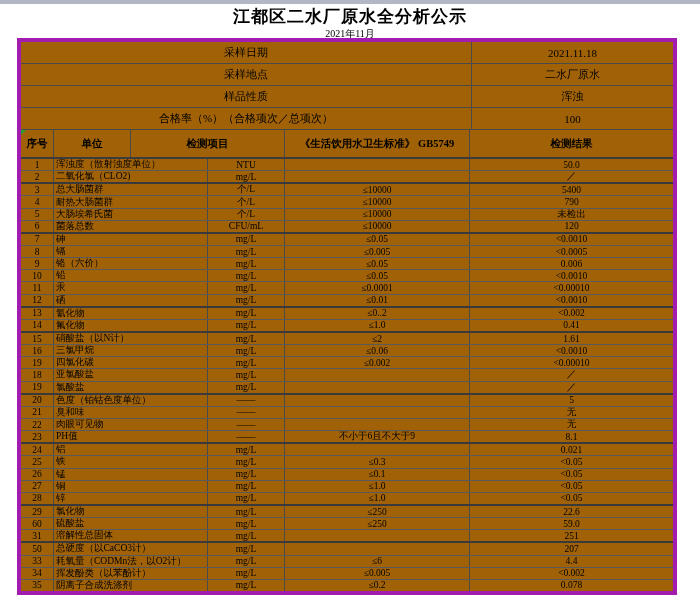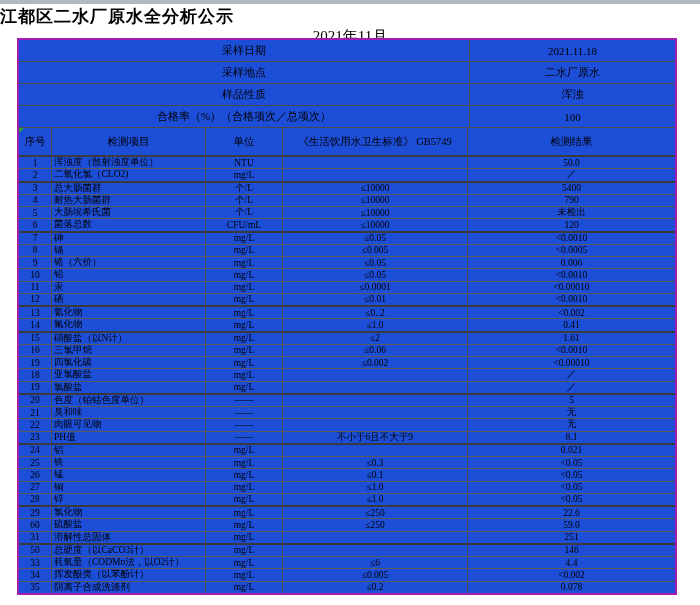--- a/index.html
+++ b/index.html
@@ -3,35 +3,35 @@
 <meta charset="utf-8">
 <style>
   * { margin:0; padding:0; box-sizing:border-box; }
   html,body { width:700px; height:605px; }
   body {
     position:relative; overflow:hidden; background:#ffffff; color:#000;
     font-family:"Liberation Serif","DejaVu Serif",serif;
   }
   .top-strip { position:absolute; top:0; left:0; width:700px; height:4px; background:#b3b7c3; }
   .title {
-    position:absolute; top:5px; left:0; width:700px; 
+    position:absolute; top:5px; left:0; width:700px; text-align:center;
     font-size:17px; font-weight:bold; letter-spacing:1px;
     font-family:"DejaVu Sans","Liberation Sans",sans-serif;
   }
-  .subtitle { position:absolute; top:27px; left:0; width:700px; text-align:center; font-size:15px; }
+  .subtitle { position:absolute; top:27px; left:0; width:700px; text-align:center; font-size:10px; }
   .table {
     position:absolute; left:17px; top:38px; width:660px; height:557px;
-    border:2px solid #a21caf; display:flex; flex-direction:column; background:#1d4ed8;
+    border:4px solid #a21caf; display:flex; flex-direction:column; background:#a16207;
   }
   
   .irow { height:22px; display:flex; border-bottom:1px solid #4a4a4a; }
   .ilabel { width:451px; border-right:1px solid #4a4a4a; display:flex; align-items:center; justify-content:center; font-size:11px; }
   .ivalue { flex:1; display:flex; align-items:center; justify-content:center; font-size:11px; }
   
-  .header-row { height:29px; display:flex; border-bottom:2px solid #3c3c3c; font-size:10.5px; }
+  .header-row { height:29px; display:flex; border-bottom:2px solid #3c3c3c; font-size:10.5px;font-weight:bold; }
   .header-row .c { font-size:10.5px; }
   
   .c {
     display:flex; align-items:center; justify-content:center;
     border-right:1px solid #4a4a4a; overflow:hidden; white-space:nowrap;
   }
   .c:last-child { border-right:none; }
   .c0 { width:33px; position:relative; }
   .c1 { width:154px; }
   .c2 { width:77px; }
@@ -73,22 +73,22 @@
         <div class="ilabel">合格率（%）（合格项次／总项次）</div>
         <div class="ivalue">100</div>
       </div>
     </div>
 
   <div class="header-row">
     <div class="c c0">
       <span class="corner"></span>
       <span>序号</span>
     </div>
+    <div class="c c2">单位</div>
     <div class="c c1">检测项目</div>
-    <div class="c c2">单位</div>
     <div class="c c3">《生活饮用水卫生标准》 GB5749</div>
     <div class="c c4">检测结果</div>
   </div>
 
   <div id="data-rows">
       <div class="drow">
         <div class="c c0">1</div>
         <div class="c c1">浑浊度（散射浊度单位）</div>
         <div class="c c2">NTU</div>
         <div class="c c3"></div>
@@ -302,21 +302,21 @@
         <div class="c c1">溶解性总固体</div>
         <div class="c c2">mg/L</div>
         <div class="c c3"></div>
         <div class="c c4">251</div>
       </div>
       <div class="drow">
         <div class="c c0">50</div>
         <div class="c c1">总硬度（以CaCO3计）</div>
         <div class="c c2">mg/L</div>
         <div class="c c3"></div>
-        <div class="c c4">146</div>
+        <div class="c c4">207</div>
       </div>
       <div class="drow">
         <div class="c c0">33</div>
         <div class="c c1">耗氧量（CODMn法，以O2计）</div>
         <div class="c c2">mg/L</div>
         <div class="c c3">≤6</div>
         <div class="c c4">4.4</div>
       </div>
       <div class="drow">
         <div class="c c0">34</div>

